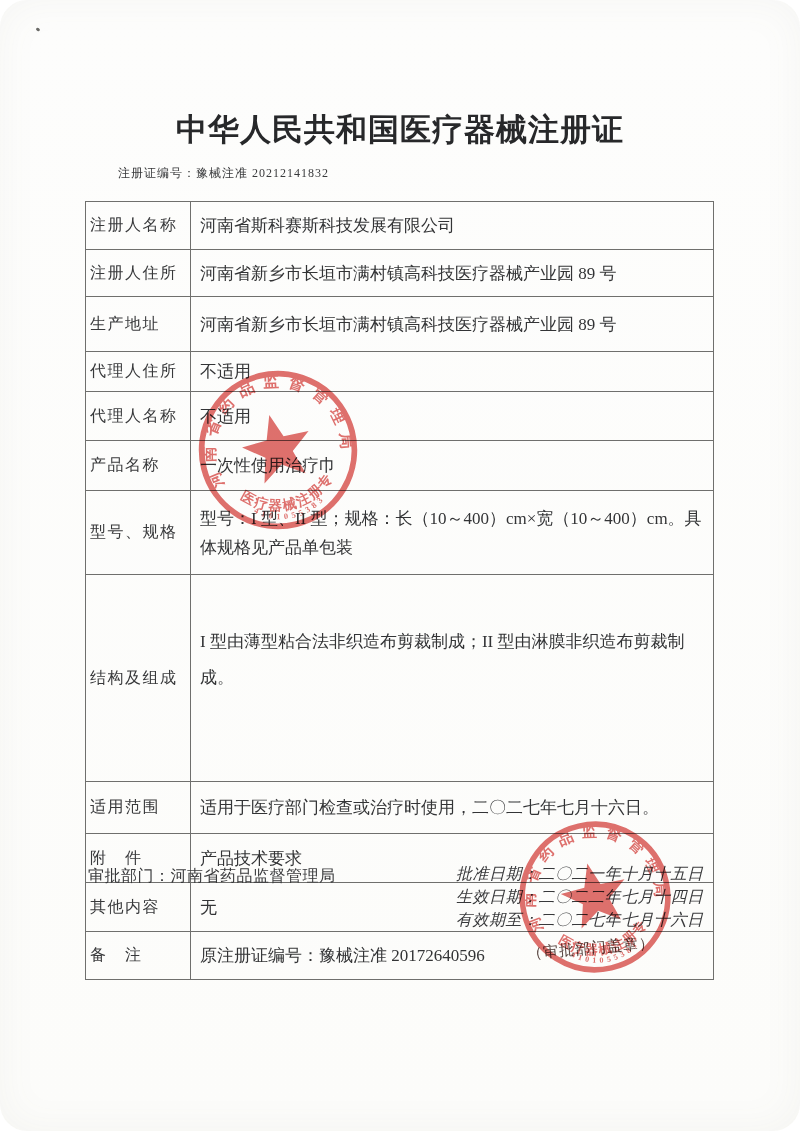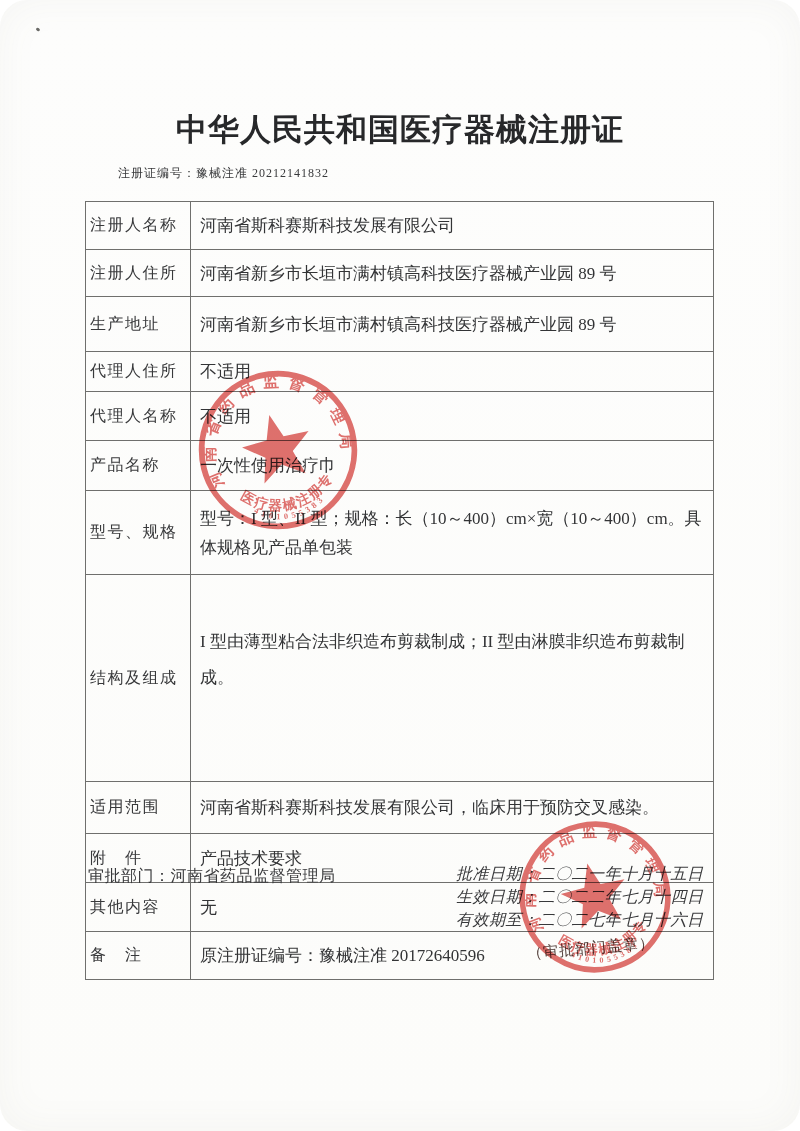--- a/index.html
+++ b/index.html
@@ -129,21 +129,21 @@
       <tr>
         <td class="lbl">型号、规格</td>
         <td class="val">型号：I 型、II 型；规格：长（10～400）cm×宽（10～400）cm。具体规格见产品单包装</td>
       </tr>
       <tr>
         <td class="lbl">结构及组成</td>
         <td class="val">I 型由薄型粘合法非织造布剪裁制成；II 型由淋膜非织造布剪裁制成。</td>
       </tr>
       <tr>
         <td class="lbl">适用范围</td>
-        <td class="val">河南省斯科赛斯科技发展有限公司，临床用于预防交叉感染。</td>
+        <td class="val">适用于医疗部门检查或治疗时使用，二〇二七年七月十六日。</td>
       </tr>
       <tr>
         <td class="lbl">附　件</td>
         <td class="val">产品技术要求</td>
       </tr>
       <tr>
         <td class="lbl">其他内容</td>
         <td class="val">无</td>
       </tr>
       <tr>

